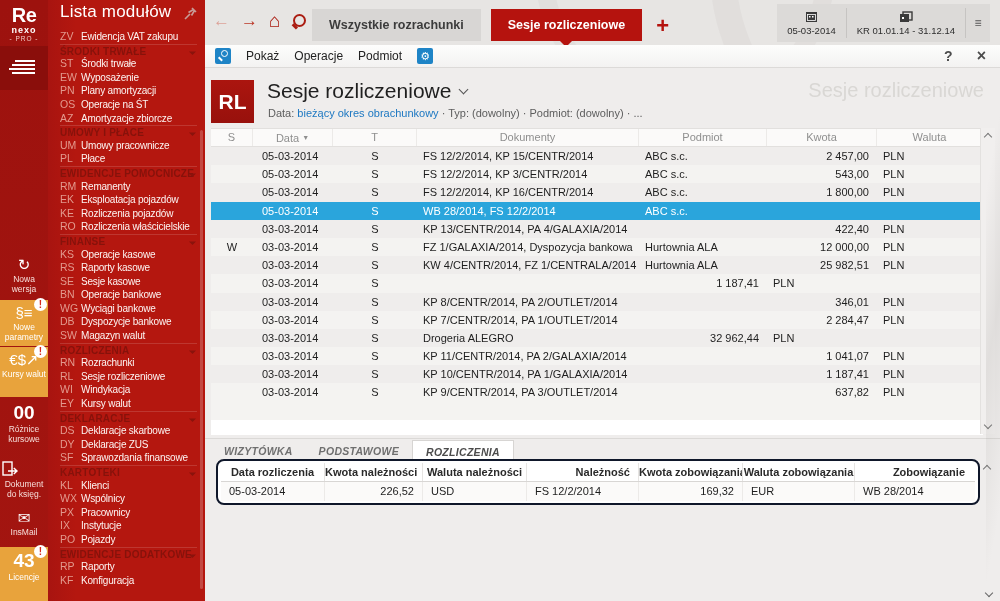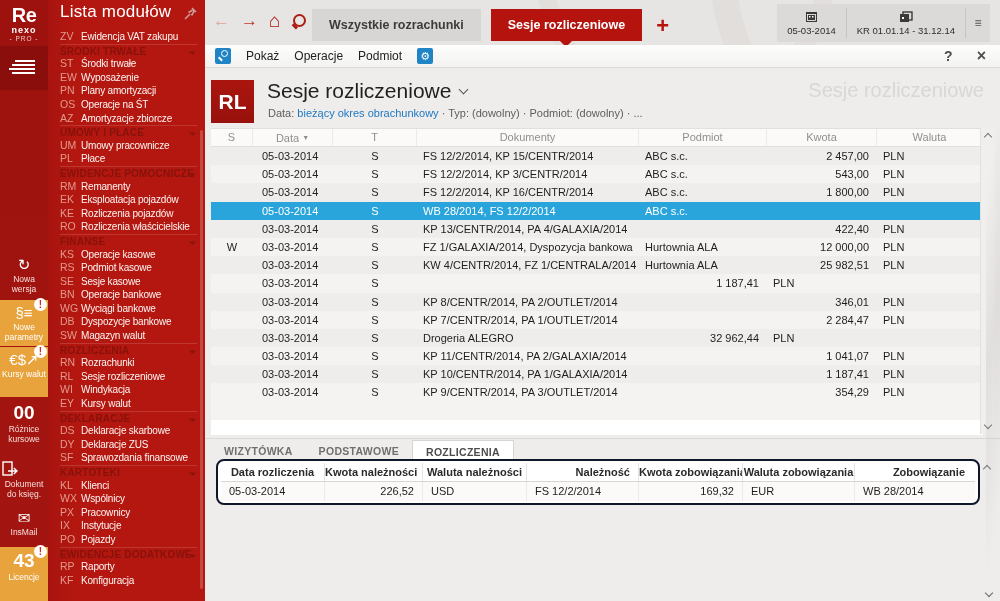--- a/index.html
+++ b/index.html
@@ -113,21 +113,21 @@
             background:repeating-linear-gradient(180deg,#f4f3f1 0 18px,#fff 18px 36px); }
   .vscroll { position:absolute; right:5px; top:128px; width:15px; height:306px; background:#f1efee; border-left:1px solid #e3e1df; }
   .chev-up, .chev-down { position:absolute; left:4px; width:6px; height:6px; border-left:1.6px solid #777; border-top:1.6px solid #777; }
   .chev-up { top:6px; transform:rotate(45deg); }
   .chev-down { bottom:6px; transform:rotate(225deg); }
 
   
   .detail-sep { position:absolute; left:0; right:0; top:438px; border-top:1px solid #dbd9d7; }
   .dtabs { position:absolute; left:6px; top:440px; display:flex; }
   .dtab { height:22px; line-height:22px; padding:0 13px; font-size:10.5px; font-weight:bold; letter-spacing:.3px;
-          color:#6f6f6f; cursor:pointer; }
+          color:#6f6f6f; cursor:pointer;font-style:italic; }
   .dtab.active { background:#fff; border:1px solid #d7d5d3; border-bottom:none; color:#4c4c4c; }
   .redbox { position:absolute; left:11px; top:459px; width:764px; height:46px; border:2px solid #0f172a; border-radius:8px; padding:2px 3px; background:#fff; }
   .dgrid { width:100%; height:100%; }
   .dhead { display:grid; grid-template-columns:104px 98px 104px 112px 104px 112px 118px; height:19px; border-bottom:1px solid #d8d6d4; }
   .dhead .dhc { font-size:11px; font-weight:bold; color:#2a2a2a; line-height:18px; border-right:1px solid #e6e4e2; overflow:hidden; white-space:nowrap;}
   .dhead .dhc:last-child { border-right:none; }
   .drow { display:grid; grid-template-columns:104px 98px 104px 112px 104px 112px 118px; height:19px; background:#fbfaf9; }
   .drow .dc { font-size:11px; color:#1e1e1e; line-height:19px; border-right:1px solid #eceae8; overflow:hidden; white-space:nowrap;}
   .drow .dc:last-child { border-right:none; }
   .al { text-align:left; padding-left:8px; } .ar { text-align:right; padding-right:8px; } .ac { text-align:center; }
@@ -253,21 +253,21 @@
           <span class="code">RO</span>
           <span class="lbl">Rozliczenia właścicielskie</span>
         </div>
         <div class="m-sec"><span>FINANSE</span><span class="tri"></span></div>
         <div class="m-item">
           <span class="code">KS</span>
           <span class="lbl">Operacje kasowe</span>
         </div>
         <div class="m-item">
           <span class="code">RS</span>
-          <span class="lbl">Podmiot kasowe</span>
+          <span class="lbl">Raporty kasowe</span>
         </div>
         <div class="m-item">
           <span class="code">SE</span>
           <span class="lbl">Sesje kasowe</span>
         </div>
         <div class="m-item">
           <span class="code">BN</span>
           <span class="lbl">Operacje bankowe</span>
         </div>
         <div class="m-item">
@@ -536,21 +536,21 @@
           <span class="c-p"></span>
           <span class="c-k">1 187,41</span>
           <span class="c-w">PLN</span>
         </div>
         <div class="trow">
           <span class="c-s"></span>
           <span class="c-d">03-03-2014</span>
           <span class="c-t">S</span>
           <span class="c-doc">KP 9/CENTR/2014, PA 3/OUTLET/2014</span>
           <span class="c-p"></span>
-          <span class="c-k">354,29</span>
+          <span class="c-k">637,82</span>
           <span class="c-w">PLN</span>
         </div>
       </div>
     <div class="filler"></div>
     <div class="vscroll">
       <span class="chev-up"></span>
       <span class="chev-down"></span>
     </div>
 
     <div class="detail-sep"></div>

